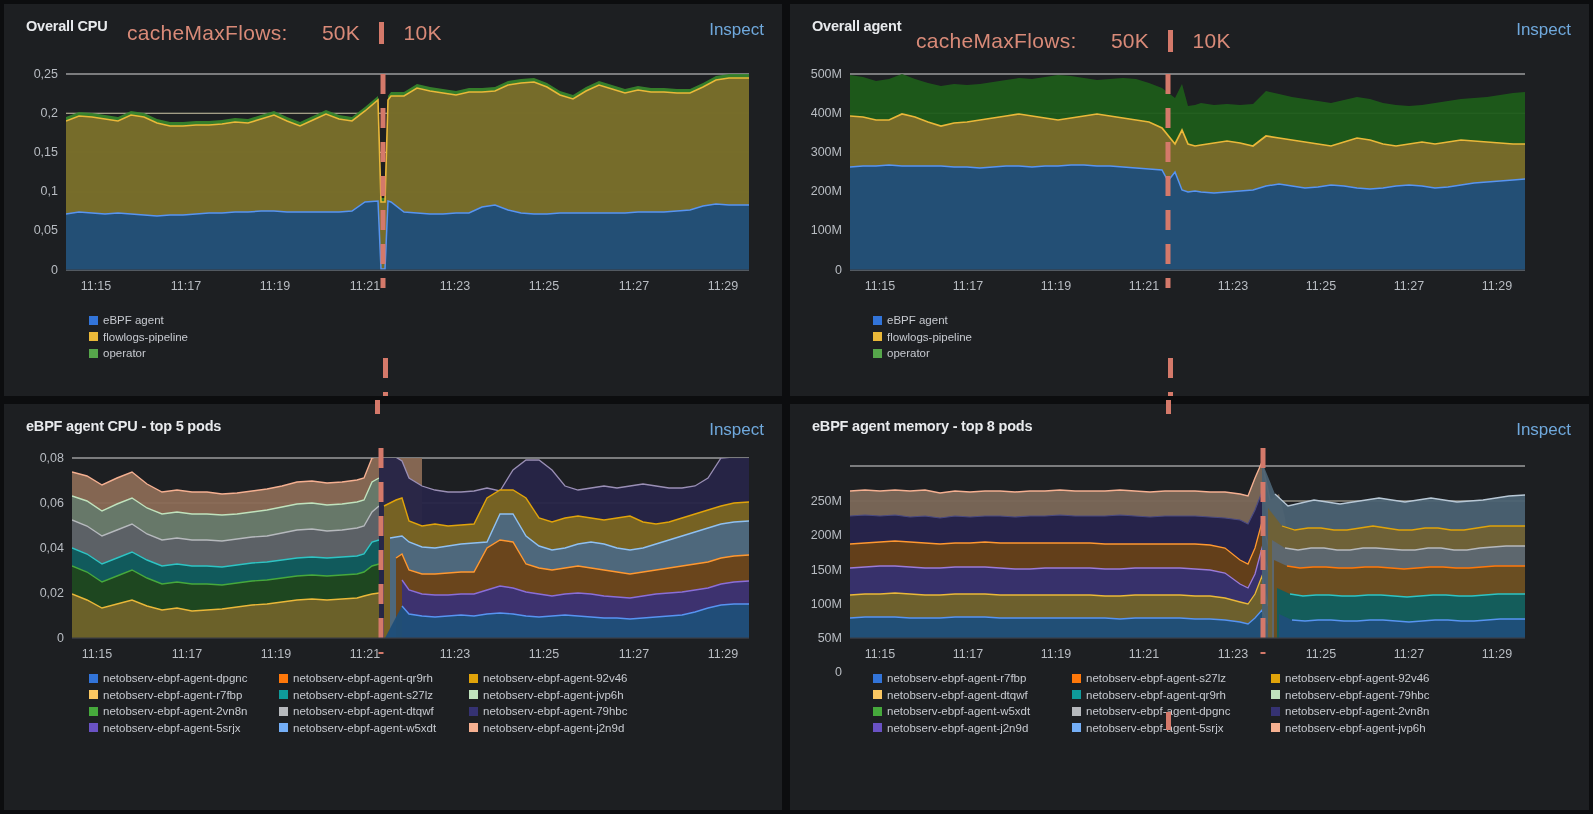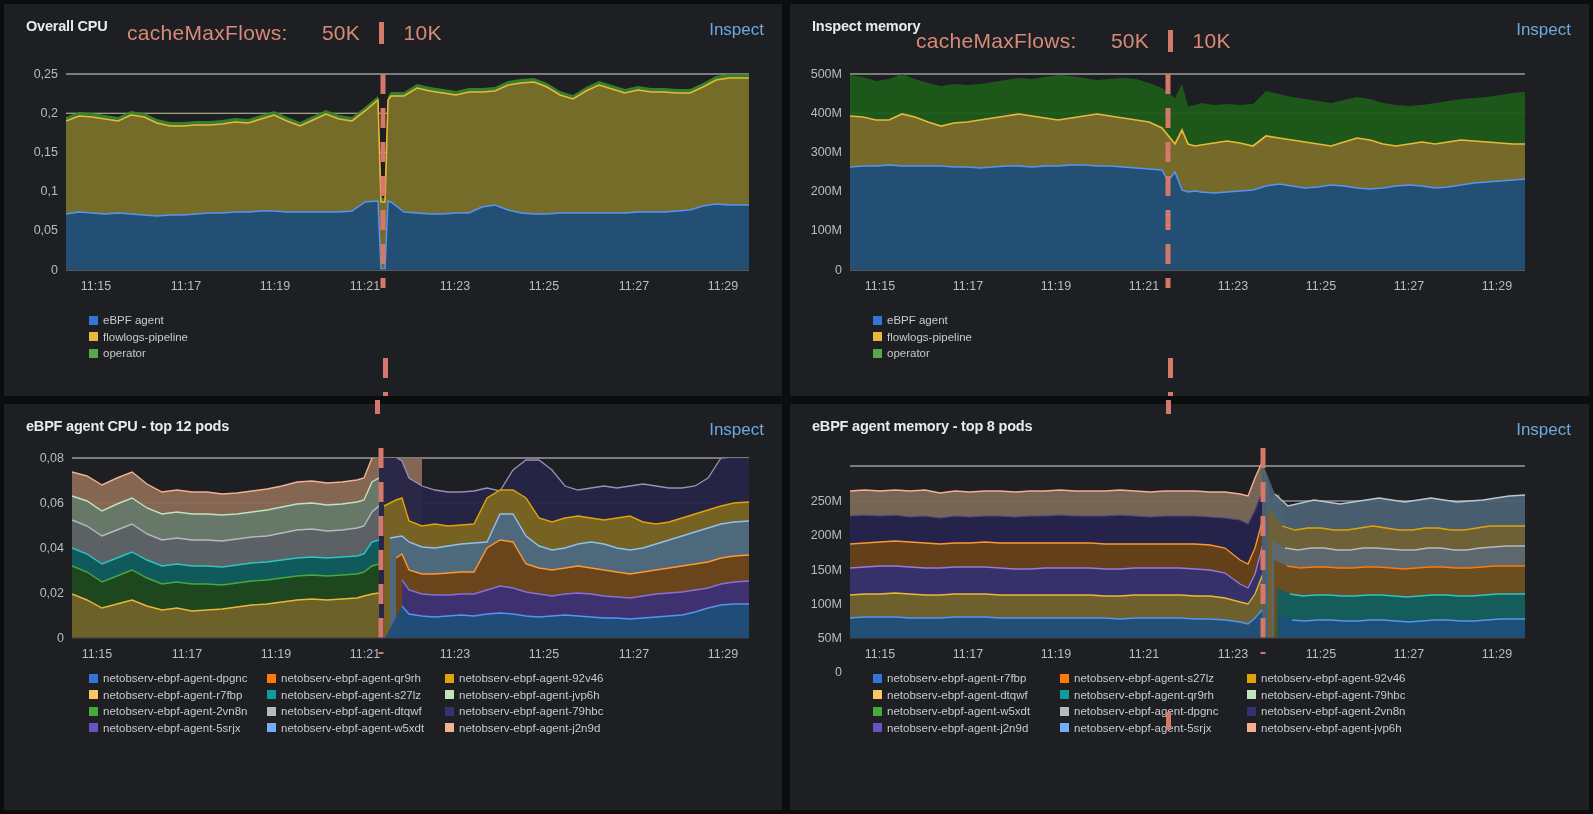--- a/index.html
+++ b/index.html
@@ -69,21 +69,21 @@
   }
   .legend-row { display: flex; align-items: center; height: 16.5px; }
   .legend-swatch {
     width: 9px; height: 9px;
     margin-right: 5px;
     flex: 0 0 auto;
   }
   .legend-label { white-space: nowrap; text-align: right; }
   .legend-grid {
     display: grid;
-    column-gap: 0px;
+    column-gap: 12px;
   }
   .axis-text { fill: #b8bcc2; font-size: 12.5px; font-family: "Liberation Sans", sans-serif; }
   .axis-text-r { text-anchor: end; }
   .axis-text-c { text-anchor: middle; }
   
   .global-marker {
     position: absolute;
     width: 5px;
     background: #d4796a;
     pointer-events: none;
@@ -169,21 +169,21 @@
           <span class="legend-swatch" style="background:#56a64b"></span>
           <span class="legend-label">operator</span>
         </div>
       </div>
       <div class="global-marker" style="left:379px; top:310px; height:80px; background:repeating-linear-gradient(#d4796a 0 20px, transparent 20px 34px);"></div>
     </div>
   </div>
 
   <div class="panel">
     <div class="panel-header">
-      <div class="panel-title">Inspect memory</div>
+      <div class="panel-title">Overall agent</div>
       <div class="panel-annotation" style="left:126px; top:25px;">
         <span>cacheMaxFlows:</span>
         <span style="display:inline-block;width:22px"></span>
         <span>50K</span>
         <span class="ann-sep"></span>
         <span>10K</span>
       </div>
       <div class="inspect-link">Inspect</div>
     </div>
     <div class="plot-wrap">
@@ -242,21 +242,21 @@
           <span class="legend-swatch" style="background:#56a64b"></span>
           <span class="legend-label">operator</span>
         </div>
       </div>
       <div class="global-marker" style="left:378px; top:310px; height:80px; background:repeating-linear-gradient(#d4796a 0 20px, transparent 20px 34px);"></div>
     </div>
   </div>
 
   <div class="panel">
     <div class="panel-header">
-      <div class="panel-title">eBPF agent CPU - top 12 pods</div>
+      <div class="panel-title">eBPF agent CPU - top 5 pods</div>
       <div class="inspect-link">Inspect</div>
     </div>
     <div class="plot-wrap">
       <svg class="plot" width="778" height="250" viewBox="0 0 778 250">
         <defs>
           <clipPath id="cpu2Clip">
               <rect x="68" y="10" width="677" height="180"></rect>
             </clipPath>
         </defs>
         <g>

